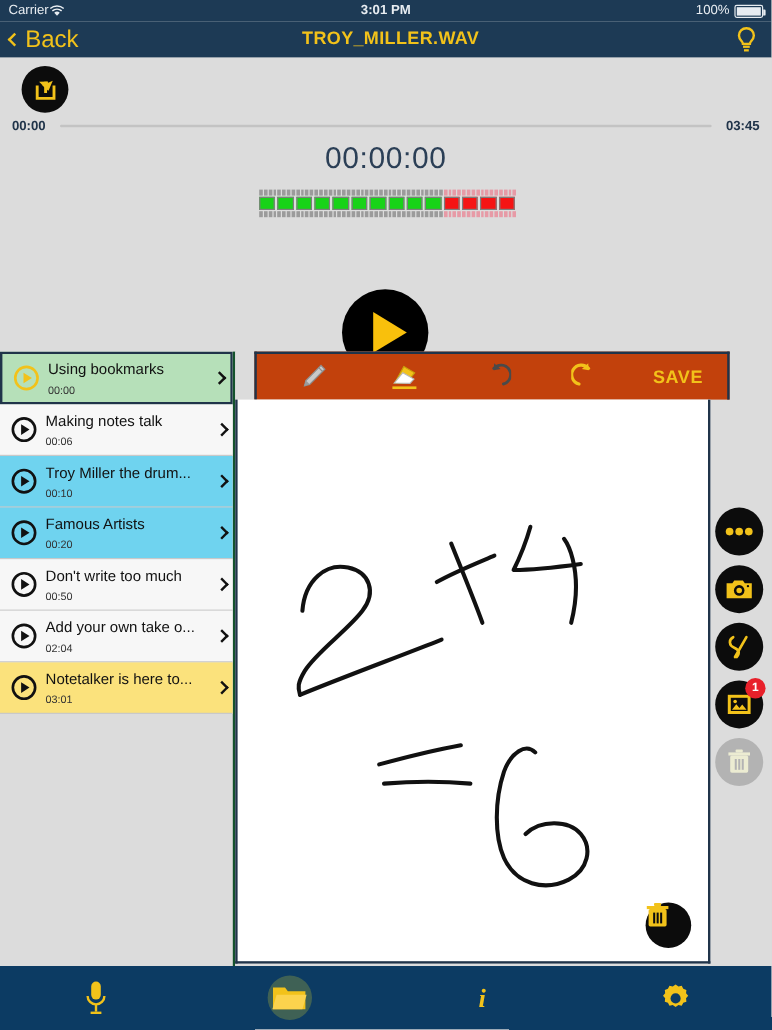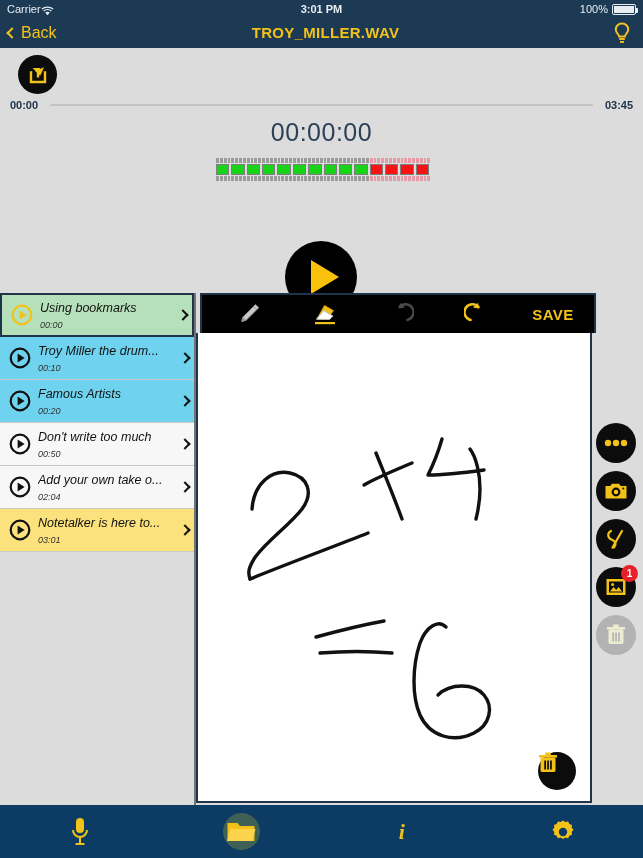--- a/index.html
+++ b/index.html
@@ -10,21 +10,21 @@
     overflow: hidden;
   }
   #app { position: relative; width: 643px; height: 858px; background: #dcdcdc; }
 
   
   .statusbar {
     position: absolute; top: 0; left: 0; width: 643px; height: 18px;
     background: #1d3a55; color: #e8edf2;
     font-size: 11px; display: flex; align-items: center;
   }
-  .sb-left { position: absolute; left: 7px; display: flex; align-items: flex-end; gap: 0; }
+  .sb-left { position: absolute; left: 7px; display: flex; align-items: flex-start; gap: 0; }
   .sb-center { position: absolute; left: 0; width: 643px; text-align: center; font-weight: bold; font-size: 11px; }
   .sb-right { position: absolute; right: 7px; display: flex; align-items: center; gap: 4px; font-size: 11px; }
   .wifi-icon { display:inline-block; width: 12px; height: 10px; position: relative; top: 1px;}
   .battery {
     width: 24px; height: 11px; border: 1px solid #e8edf2; border-radius: 2px;
     position: relative; display: inline-block;
   }
   .battery::after {
     content:""; position:absolute; right:-3px; top:3px; width:2px; height:5px;
     background:#e8edf2; border-radius:0 1px 1px 0;
@@ -32,21 +32,21 @@
   .battery > i { position:absolute; left:1px; top:1px; bottom:1px; right:1px; background:#e8edf2; display:block; }
 
   
   .navbar {
     position: absolute; top: 18px; left: 0; width: 643px; height: 30px;
     background: #1d3a55; color: #f2c21a;
   }
   .nav-back {
     position: absolute; left: 8px; top: 0; height: 30px;
     display: flex; align-items: center; gap: 3px;
-    color: #f2c21a; font-size: 16px;
+    color: #f2c21a; font-size: 20px;
   }
   .chev-left {
     display: inline-block; width: 8px; height: 8px;
     border-left: 2.5px solid #f2c21a; border-bottom: 2.5px solid #f2c21a;
     transform: rotate(45deg); margin-right: 2px;
   }
   .nav-title {
     position: absolute; left: 4px; width: 643px; height: 30px; line-height: 30px;
     text-align: center; font-size: 15px; font-weight: bold; color: #f2c21a;
     letter-spacing: .3px;
@@ -97,21 +97,21 @@
   .stop-sq { width: 17px; height: 17px; background: #ece7bb; }
   .book-btn {
     position: absolute; top: 253px; left: 385px; width: 40px; height: 40px;
     border-radius: 50%; background: #b6b6b6;
     display:flex; align-items:center; justify-content:center;
   }
 
   
   .list-panel {
     position: absolute; top: 293px; left: 0; width: 196px; height: 512px;
-    background: #dcdcdc; border-right: 2px solid #737373; overflow: hidden; font-style: italic;
+    background: #dcdcdc; border-right: 2px solid #14532d; overflow: hidden;
   }
   .list-item {
     position: relative; height: 43px; border-bottom: 1px solid #c9c9c9;
     display: flex; align-items: center; padding-left: 7px;
   }
   .list-item.selected { border: 2px solid #20344a; height: 44px; }
   .li-icon { width: 26px; flex: 0 0 26px; display: flex; align-items:center; justify-content:center; }
   .li-text { flex: 1; padding-left: 5px; overflow: hidden; }
   .li-title { font-size: 12.5px; color: #111; white-space: nowrap; overflow: hidden; line-height: 15px; }
   .li-time { font-size: 9px; color: #333; margin-top: 4px; line-height: 10px; }
@@ -120,22 +120,22 @@
   }
   .chev-right {
     display:inline-block; width: 8px; height: 8px;
     border-right: 2.5px solid #111; border-top: 2.5px solid #111;
     transform: rotate(45deg);
   }
 
   
   .draw-wrap { position: absolute; top: 293px; left: 196px; width: 447px; height: 512px; background: #dcdcdc; }
   .draw-toolbar {
-    position: absolute; top: 0; left: 4px; width: 396px; height: 40px;
-    background: #000000; border: 2px solid #20344a; border-bottom: none;
+    position: absolute; top: 0; left: 16px; width: 396px; height: 40px;
+    background: #c2410c; border: 2px solid #20344a; border-bottom: none;
     display: flex; align-items: center; justify-content: flex-end; padding-right: 8px; gap: 10px;
   }
   .tool { width: 66px; height: 38px; display:flex; align-items:center; justify-content:center; }
   .tool.active { position: relative; }
   .save-label { color: #f2c21a; font-size: 15px; font-weight: bold; letter-spacing: .5px; }
 
   .canvas {
     position: absolute; top: 40px; left: 0; width: 396px; height: 470px;
     background: #fff; border: 2px solid #20344a; border-top: none;
   }
@@ -387,20 +387,35 @@
         <div class="list-item selected" style="background: rgb(182, 224, 185);">
           <div class="li-icon">
             <svg width="22" height="22" viewBox="0 0 22 22">
               <circle cx="11" cy="11" r="9.3" fill="none" stroke="#f2c21a" stroke-width="2.2"></circle>
               <path d="M8.6 6.6 L15.6 11 L8.6 15.4 Z" fill="#f2c21a"></path>
             </svg>
           </div>
           <div class="li-text">
             <div class="li-title">Using bookmarks</div>
             <div class="li-time">00:00</div>
+          </div>
+          <div class="li-chev">
+            <span class="chev-right"></span>
+          </div>
+        </div>
+        <div class="list-item" style="background: rgb(247, 247, 247);">
+          <div class="li-icon">
+            <svg width="22" height="22" viewBox="0 0 22 22">
+              <circle cx="11" cy="11" r="9.3" fill="none" stroke="#111" stroke-width="2.2"></circle>
+              <path d="M8.6 6.6 L15.6 11 L8.6 15.4 Z" fill="#111"></path>
+            </svg>
+          </div>
+          <div class="li-text">
+            <div class="li-title">Making notes talk</div>
+            <div class="li-time">00:06</div>
           </div>
           <div class="li-chev">
             <span class="chev-right"></span>
           </div>
         </div>
         <div class="list-item" style="background: rgb(111, 211, 239);">
           <div class="li-icon">
             <svg width="22" height="22" viewBox="0 0 22 22">
               <circle cx="11" cy="11" r="9.3" fill="none" stroke="#111" stroke-width="2.2"></circle>
               <path d="M8.6 6.6 L15.6 11 L8.6 15.4 Z" fill="#111"></path>

